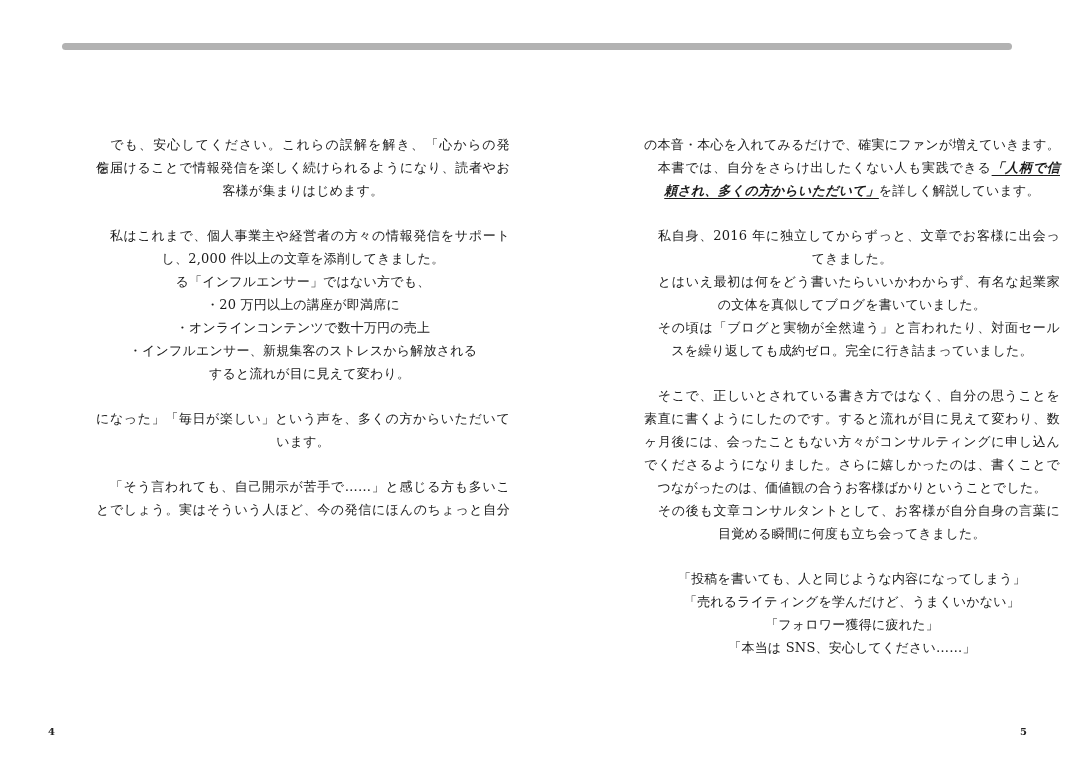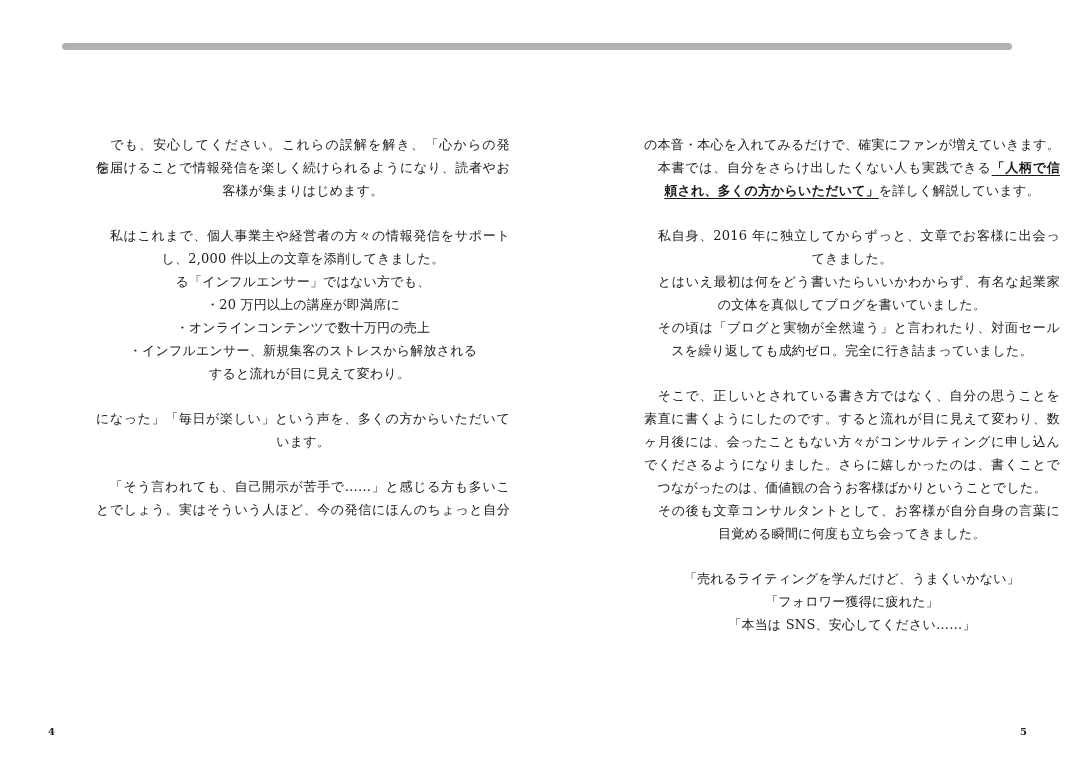--- a/index.html
+++ b/index.html
@@ -46,20 +46,21 @@
   .line.just {
     white-space: normal;
     text-align: justify;
     text-align-last: justify;
   }
   .em {
     font-weight: bold;
     text-decoration: underline;
     text-underline-offset: 3px;
     text-decoration-thickness: 1px;
+    font-style: italic;
   }
   .pagenum {
     position: absolute;
     top: 726px;
     font-size: 10px;
     font-weight: bold;
     color: #222;
   }
   .pagenum.left  { left: 48px; }
   .pagenum.right { left: 1020px; }
@@ -110,20 +111,21 @@
     <div class="para">
       <div class="line just"><span>　そこで、正しいとされている書き方ではなく、自分の思うことを</span></div>
       <div class="line just"><span>素直に書くようにしたのです。すると流れが目に見えて変わり、数</span></div>
       <div class="line just"><span>ヶ月後には、会ったこともない方々がコンサルティングに申し込ん</span></div>
       <div class="line just"><span>でくださるようになりました。さらに嬉しかったのは、書くことで</span></div>
       <div class="line"><span>つながったのは、価値観の合うお客様ばかりということでした。</span></div>
       <div class="line just"><span>　その後も文章コンサルタントとして、お客様が自分自身の言葉に</span></div>
       <div class="line"><span>目覚める瞬間に何度も立ち会ってきました。</span></div>
     </div>
     <div class="para">
+      <div class="line"><span>「投稿を書いても、人と同じような内容になってしまう」</span></div>
       <div class="line"><span>「売れるライティングを学んだけど、うまくいかない」</span></div>
       <div class="line"><span>「フォロワー獲得に疲れた」</span></div>
       <div class="line"><span>「本当は SNS、安心してください……」</span></div>
     </div>
   </div>
 
 <div class="pagenum left">4</div>
 <div class="pagenum right">5</div>
 
 </body></html>

